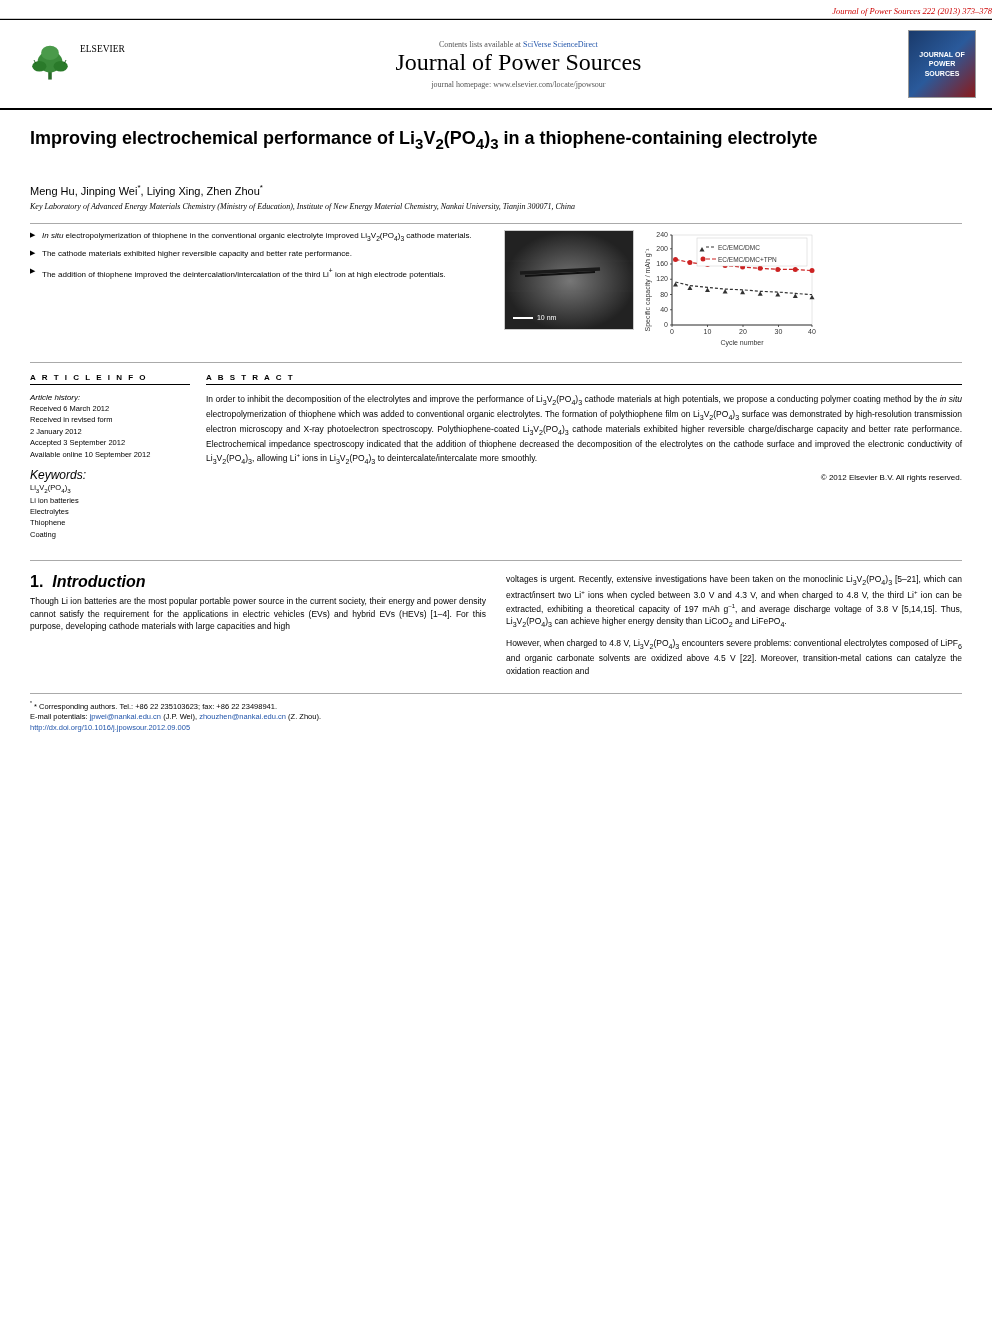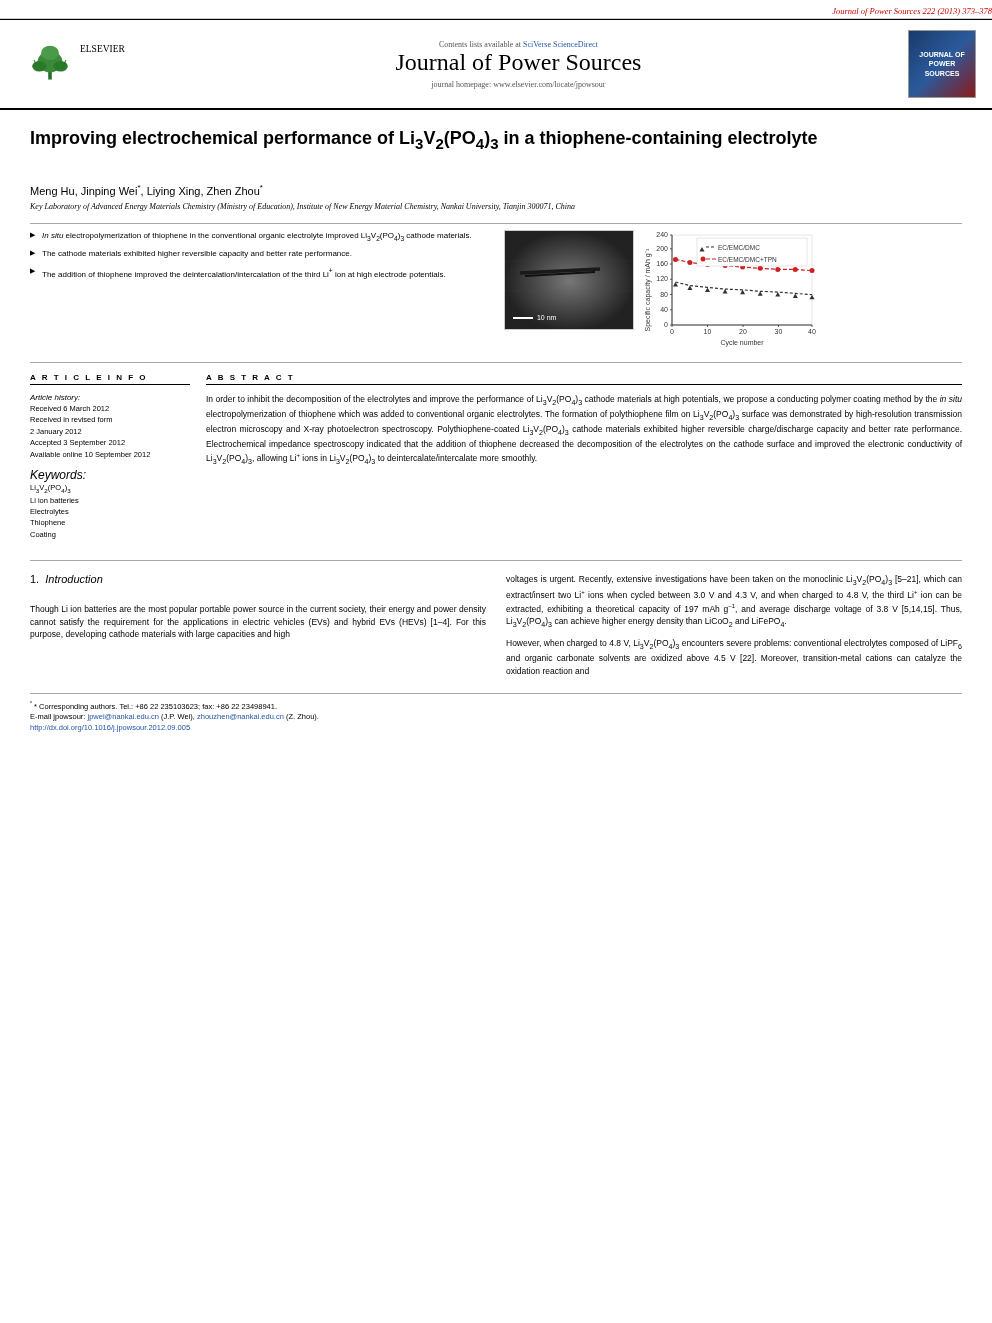--- a/index.html
+++ b/index.html
@@ -238,24 +238,24 @@
       display: flex;
       gap: 20px;
       border-top: 1px solid #aaa;
       padding-top: 12px;
     }
     .body-col {
       flex: 1;
     }
 
     .section-title {
-      font-size: 11px;
-      font-weight: normal;
-      font-family: Arial, sans-serif;
-      margin-bottom: 18px;
+      font-size: 16px;
+      font-weight: bold;
+      font-family: Arial, sans-serif;
+      margin-bottom: 4px;
     }
     .section-title span { font-style: italic; }
 
     .body-text {
       font-size: 8.5px;
       line-height: 1.5;
       font-family: Arial, sans-serif;
       text-align: justify;
     }
     .body-text sup { font-size: 6px; }
@@ -525,20 +525,21 @@
             Thiophene<br>
             Coating
           </div>
         </div>
       </div>
       <div class="art-abstract-col">
         <div class="section-header">A B S T R A C T</div>
         <div class="abstract-text">
           In order to inhibit the decomposition of the electrolytes and improve the performance of Li<sub>3</sub>V<sub>2</sub>(PO<sub>4</sub>)<sub>3</sub> cathode materials at high potentials, we propose a conducting polymer coating method by the <em>in situ</em> electropolymerization of thiophene which was added to conventional organic electrolytes. The formation of polythiophene film on Li<sub>3</sub>V<sub>2</sub>(PO<sub>4</sub>)<sub>3</sub> surface was demonstrated by high-resolution transmission electron microscopy and X-ray photoelectron spectroscopy. Polythiophene-coated Li<sub>3</sub>V<sub>2</sub>(PO<sub>4</sub>)<sub>3</sub> cathode materials exhibited higher reversible charge/discharge capacity and better rate performance. Electrochemical impedance spectroscopy indicated that the addition of thiophene decreased the decomposition of the electrolytes on the cathode surface and improved the electronic conductivity of Li<sub>3</sub>V<sub>2</sub>(PO<sub>4</sub>)<sub>3</sub>, allowing Li<sup>+</sup> ions in Li<sub>3</sub>V<sub>2</sub>(PO<sub>4</sub>)<sub>3</sub> to deintercalate/intercalate more smoothly.
         </div>
+        <div class="abstract-copyright">© 2012 Elsevier B.V. All rights reserved.</div>
       </div>
     </div>
 
     <div class="body-section">
       <div class="body-col">
         <div class="section-title">
           1.&nbsp;&nbsp;<span>Introduction</span>
         </div>
         <div class="body-text">
           <p>
@@ -556,21 +557,21 @@
           </p>
         </div>
       </div>
     </div>
 
     <div class="footnote-area">
       <div>
         <sup>*</sup> <span>* Corresponding authors. Tel.: +86 22 235103623; fax: +86 22 23498941.</span>
       </div>
       <div>
-        <span>E-mail jpowsour:</span>
+        <span>E-mail potentials:</span>
         <a>jpwei@nankai.edu.cn</a> (J.P. Wei), <a>zhouzhen@nankai.edu.cn</a> (Z. Zhou).
       </div>
       <div>
         <a>http://dx.doi.org/10.1016/j.jpowsour.2012.09.005</a>
       </div>
     </div>
 
   </div>
 
 </div>

